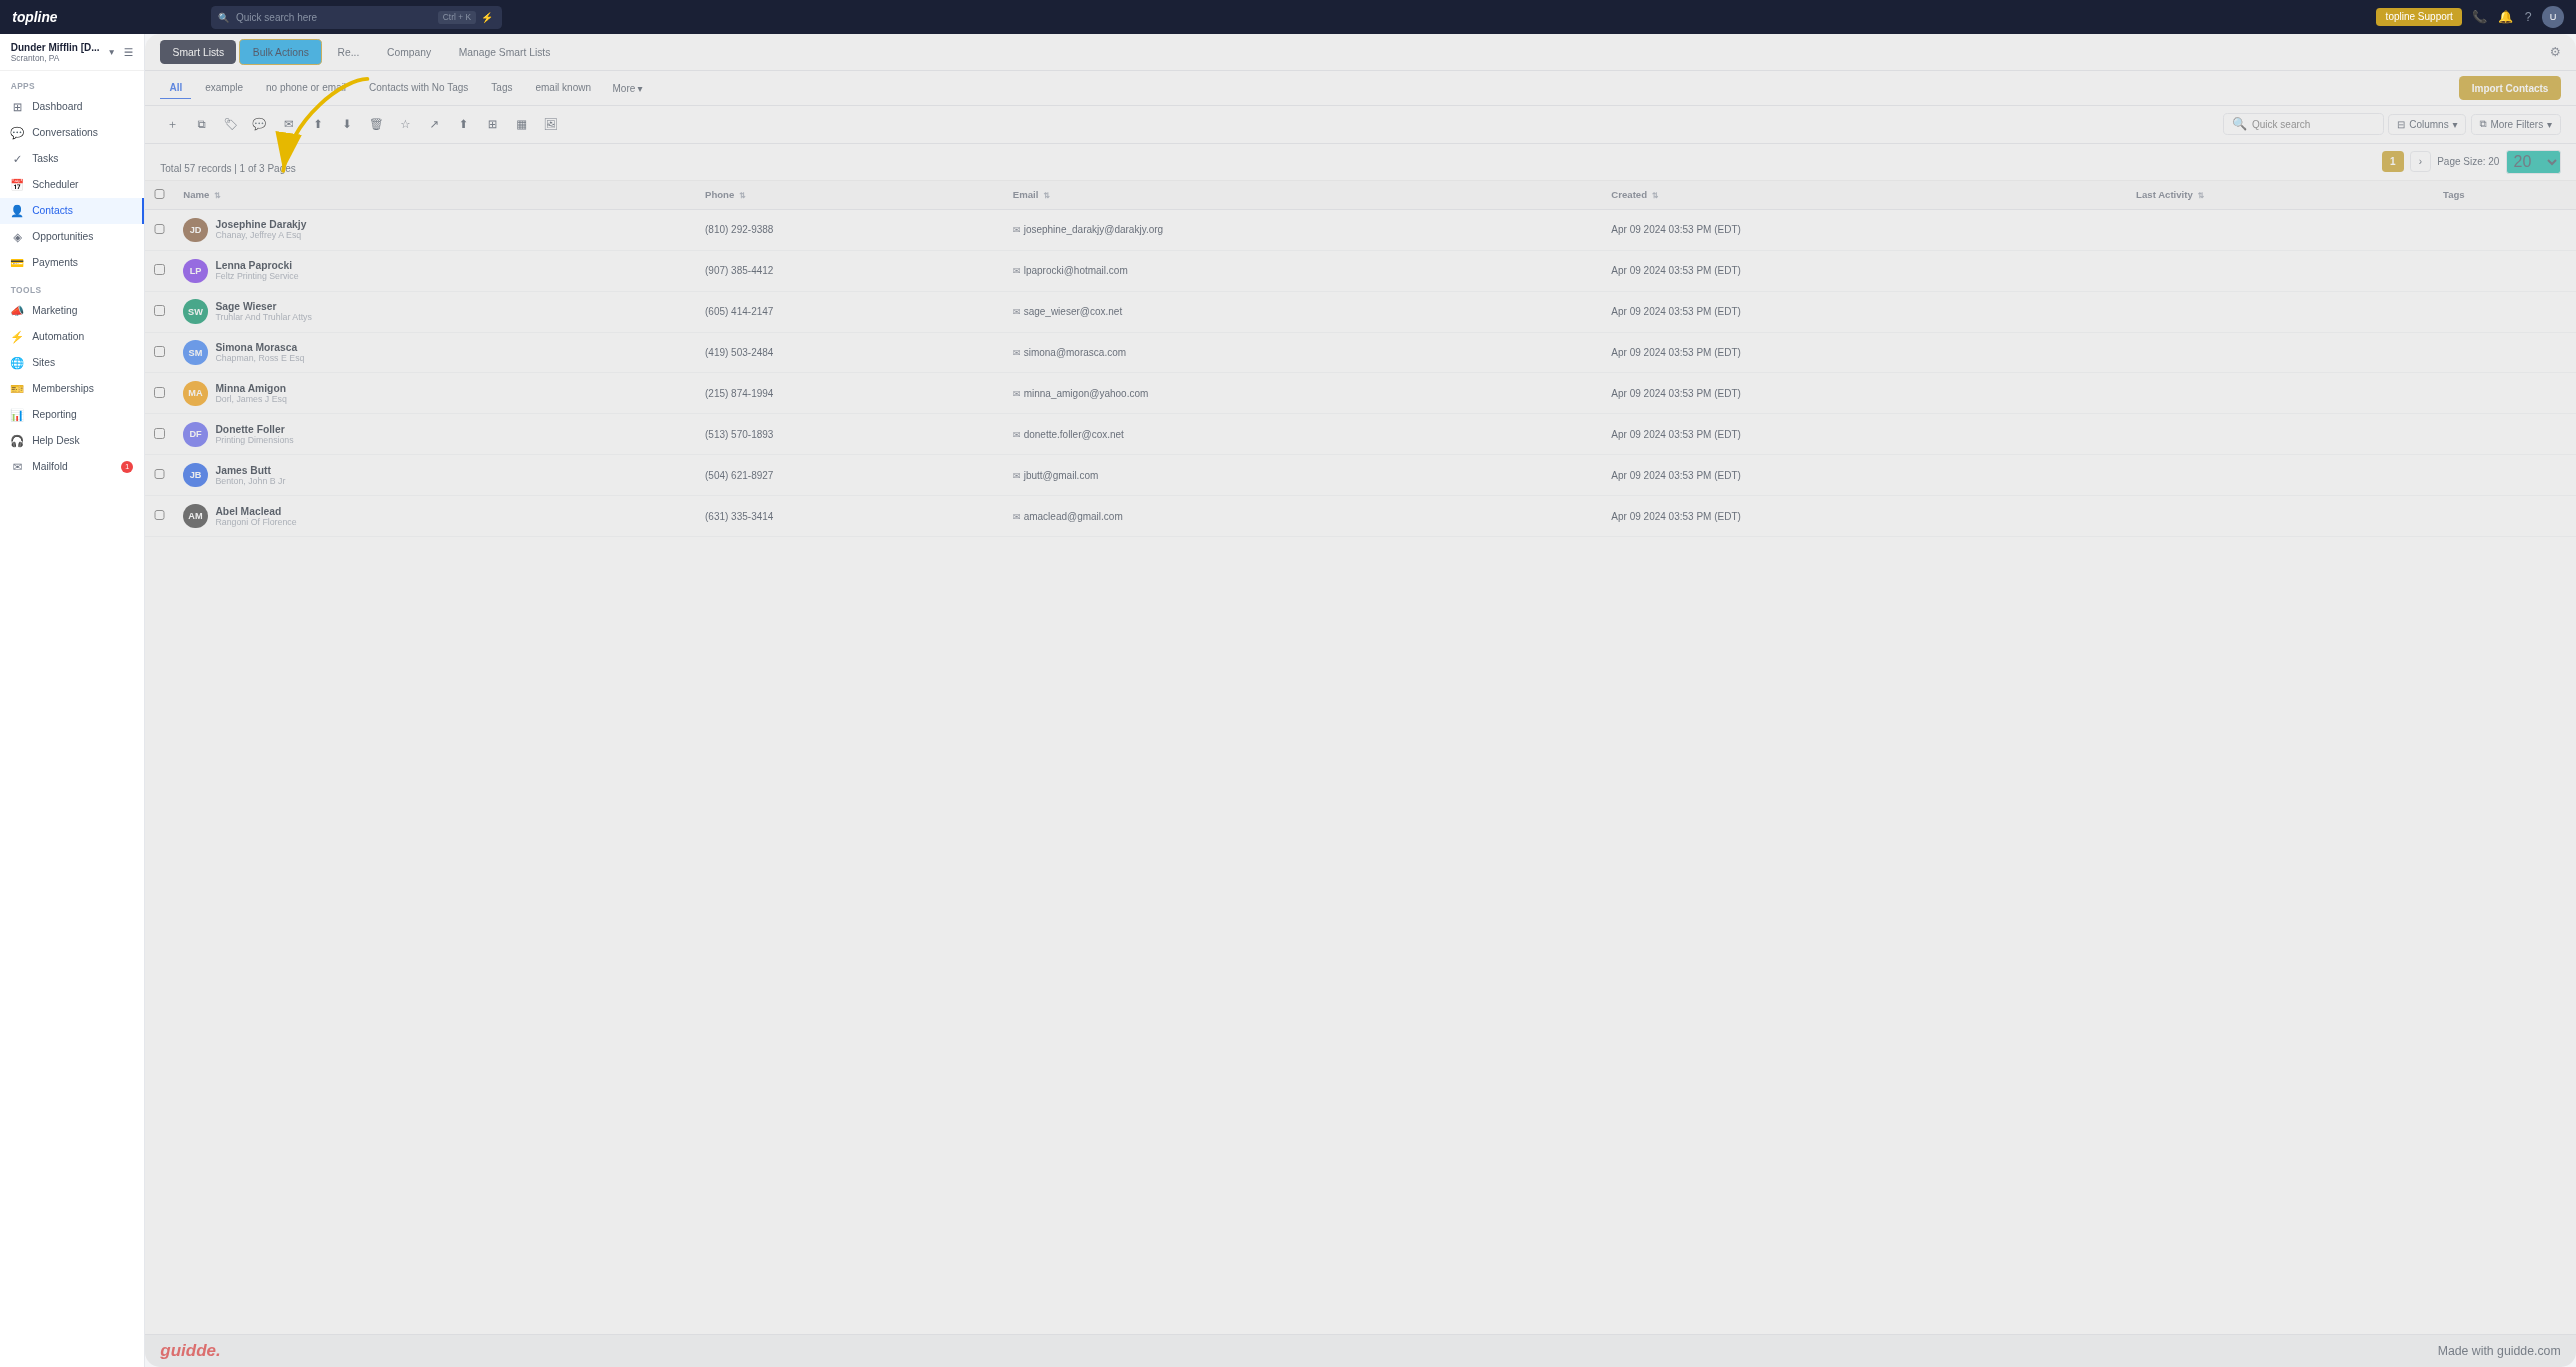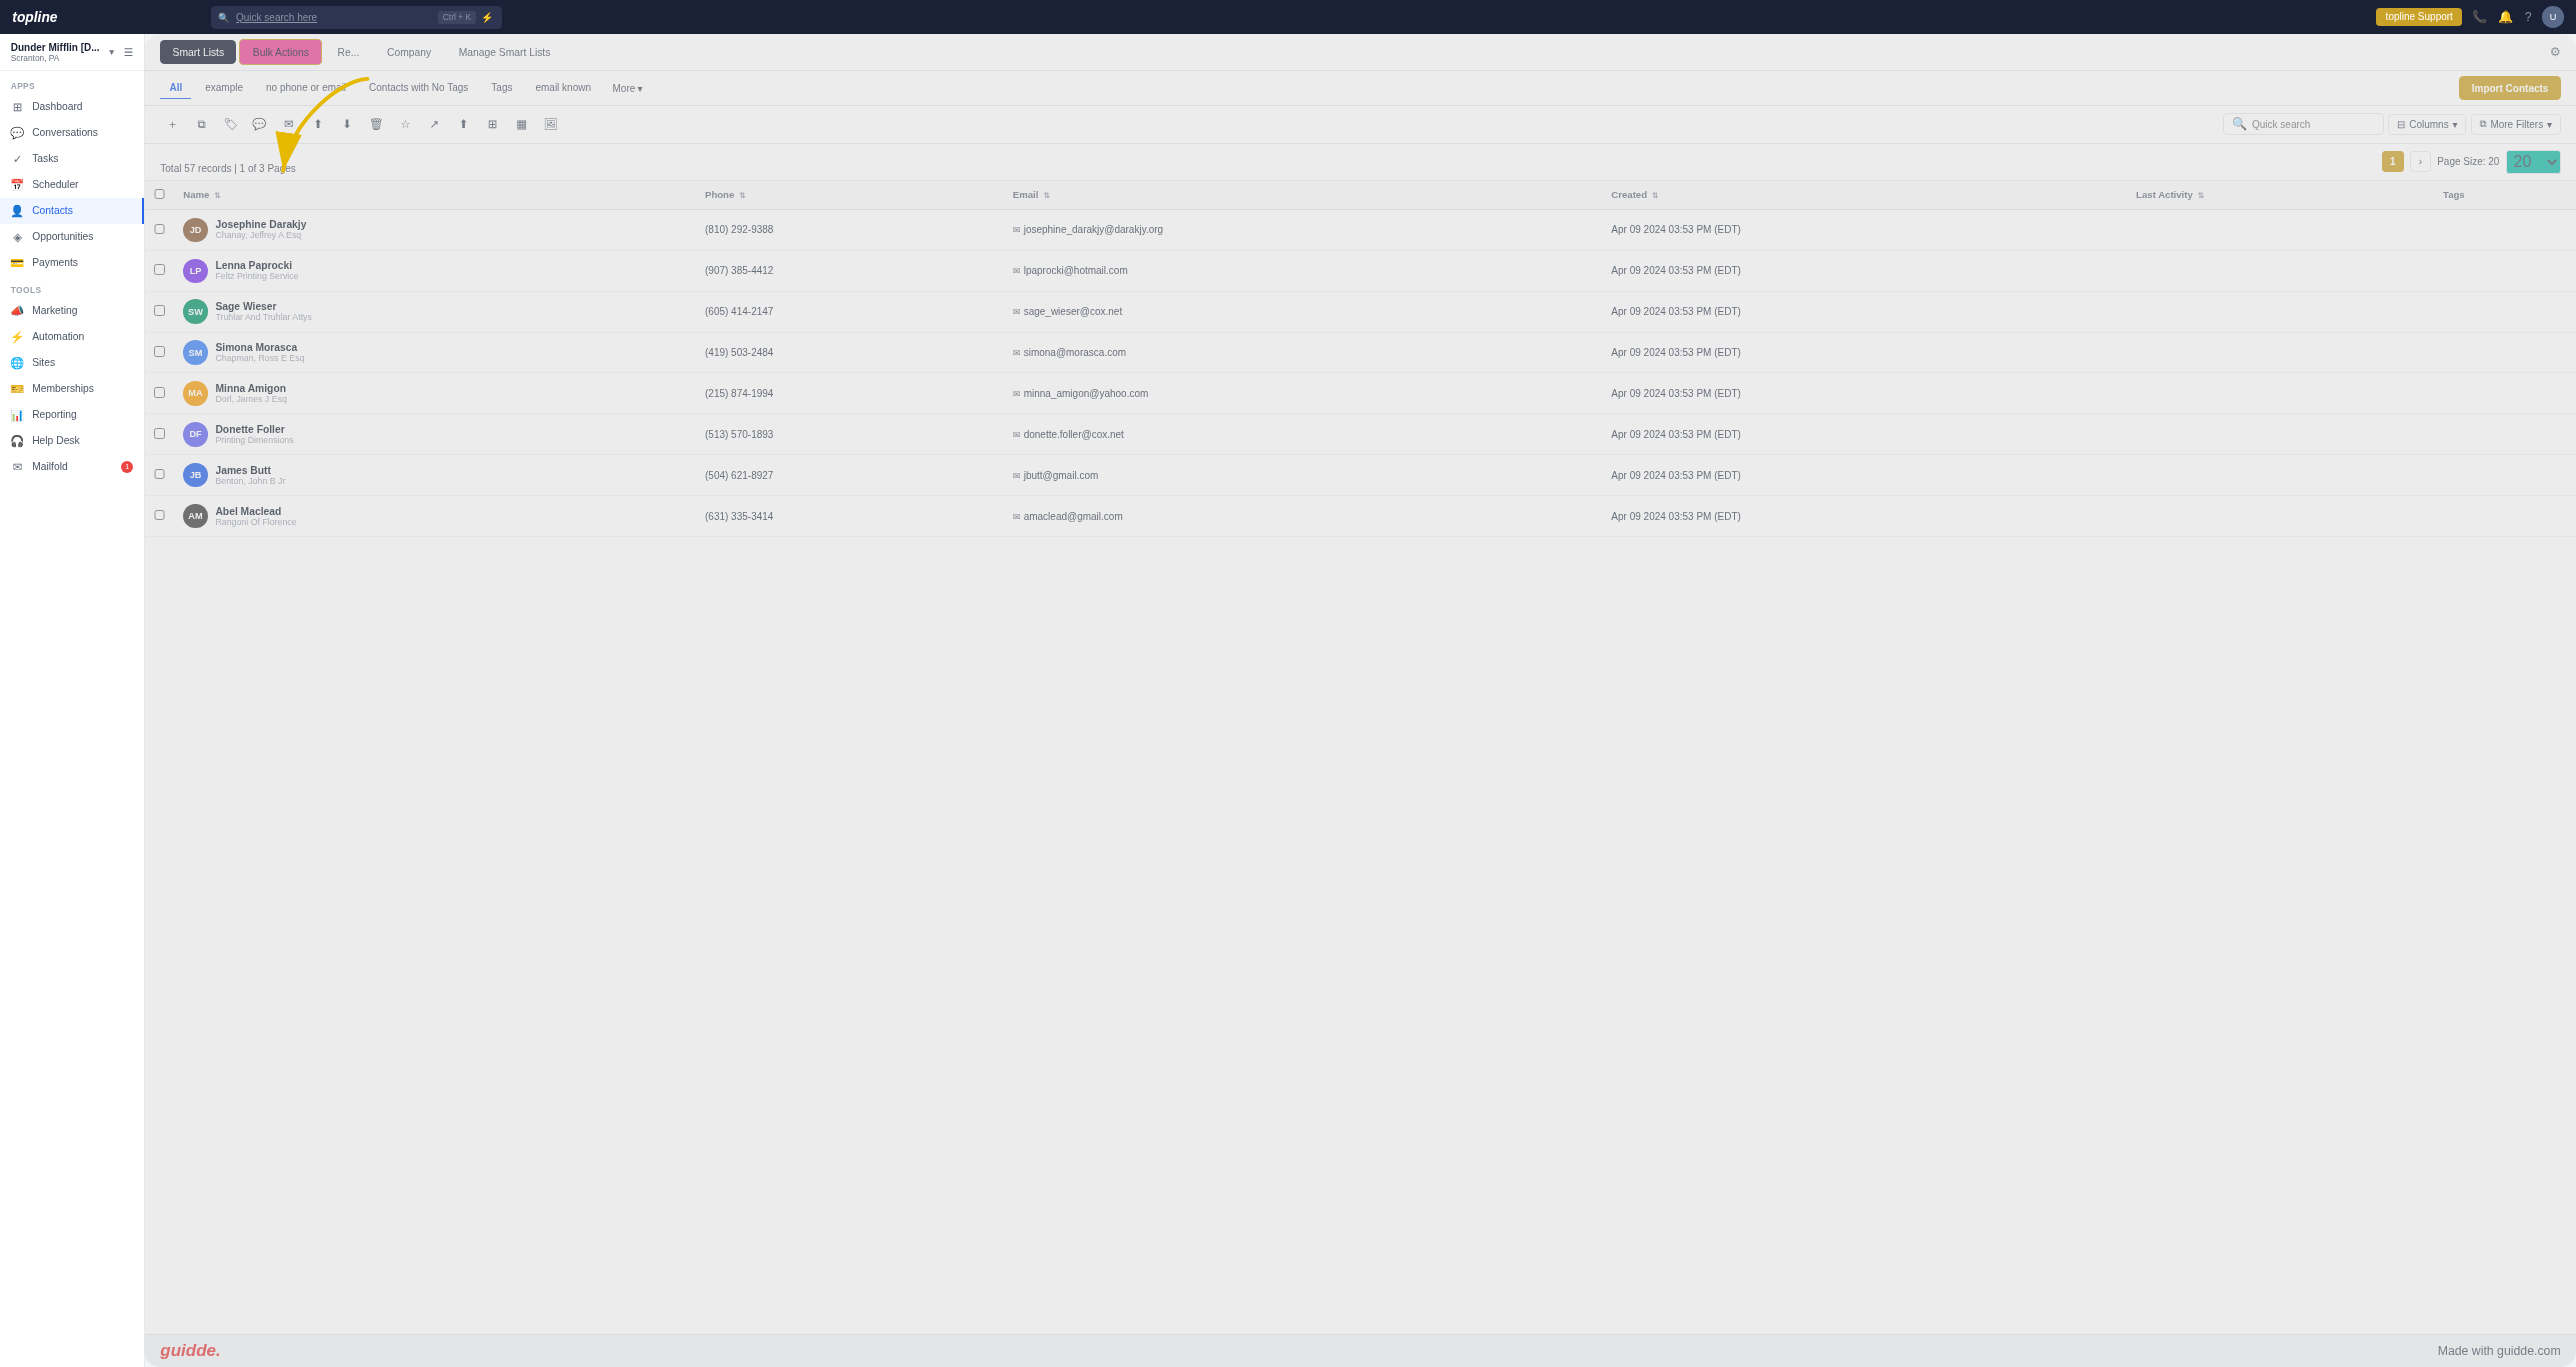--- a/index.html
+++ b/index.html
@@ -30,21 +30,21 @@
       border-radius: 4.6px;
       display: flex;
       align-items: center;
       padding: 0 7.7px;
       height: 23px;
       gap: 6.1px;
       margin: 0 auto;
       margin-left: 138px;
     }
     .search-bar span.search-icon-sym { color: #8892a4; font-size: 9.2px; }
-    .search-bar-text { color: #8892a4; font-size: 10px; flex: 1; text-decoration: underline; }
+    .search-bar-text { color: #8892a4; font-size: 10px; flex: 1; }
     .search-shortcut { background: #3d4660; border-radius: 3.1px; padding: 1.5px 4.6px; color: #8892a4; font-size: 8.4px; }
     .nav-icons { display: flex; align-items: center; gap: 10.7px; margin-left: auto; }
     .nav-icon { color: #8892a4; font-size: 12.3px; cursor: pointer; }
     .support-btn {
       background: #c9a227;
       color: white;
       border: none;
       border-radius: 3.8px;
       padding: 3.8px 9.2px;
       font-size: 10px;
@@ -127,21 +127,21 @@
       font-weight: 500;
     }
     .tab-btn.active-tab {
       background: #1a2035;
       color: white;
       border-radius: 4.6px;
     }
     .tab-btn.highlighted-tab {
       border: 1.5px solid #c9a227;
       color: #1a2035;
-      background: #ec4899;
+      background: #0ea5e9;
     }
     .settings-icon-tab { color: #6b7280; font-size: 12.3px; margin-left: auto; cursor: pointer; }
 
     
     .filter-tabs {
       background: white;
       padding: 0 15.3px;
       display: flex;
       align-items: center;
       gap: 4.6px;

